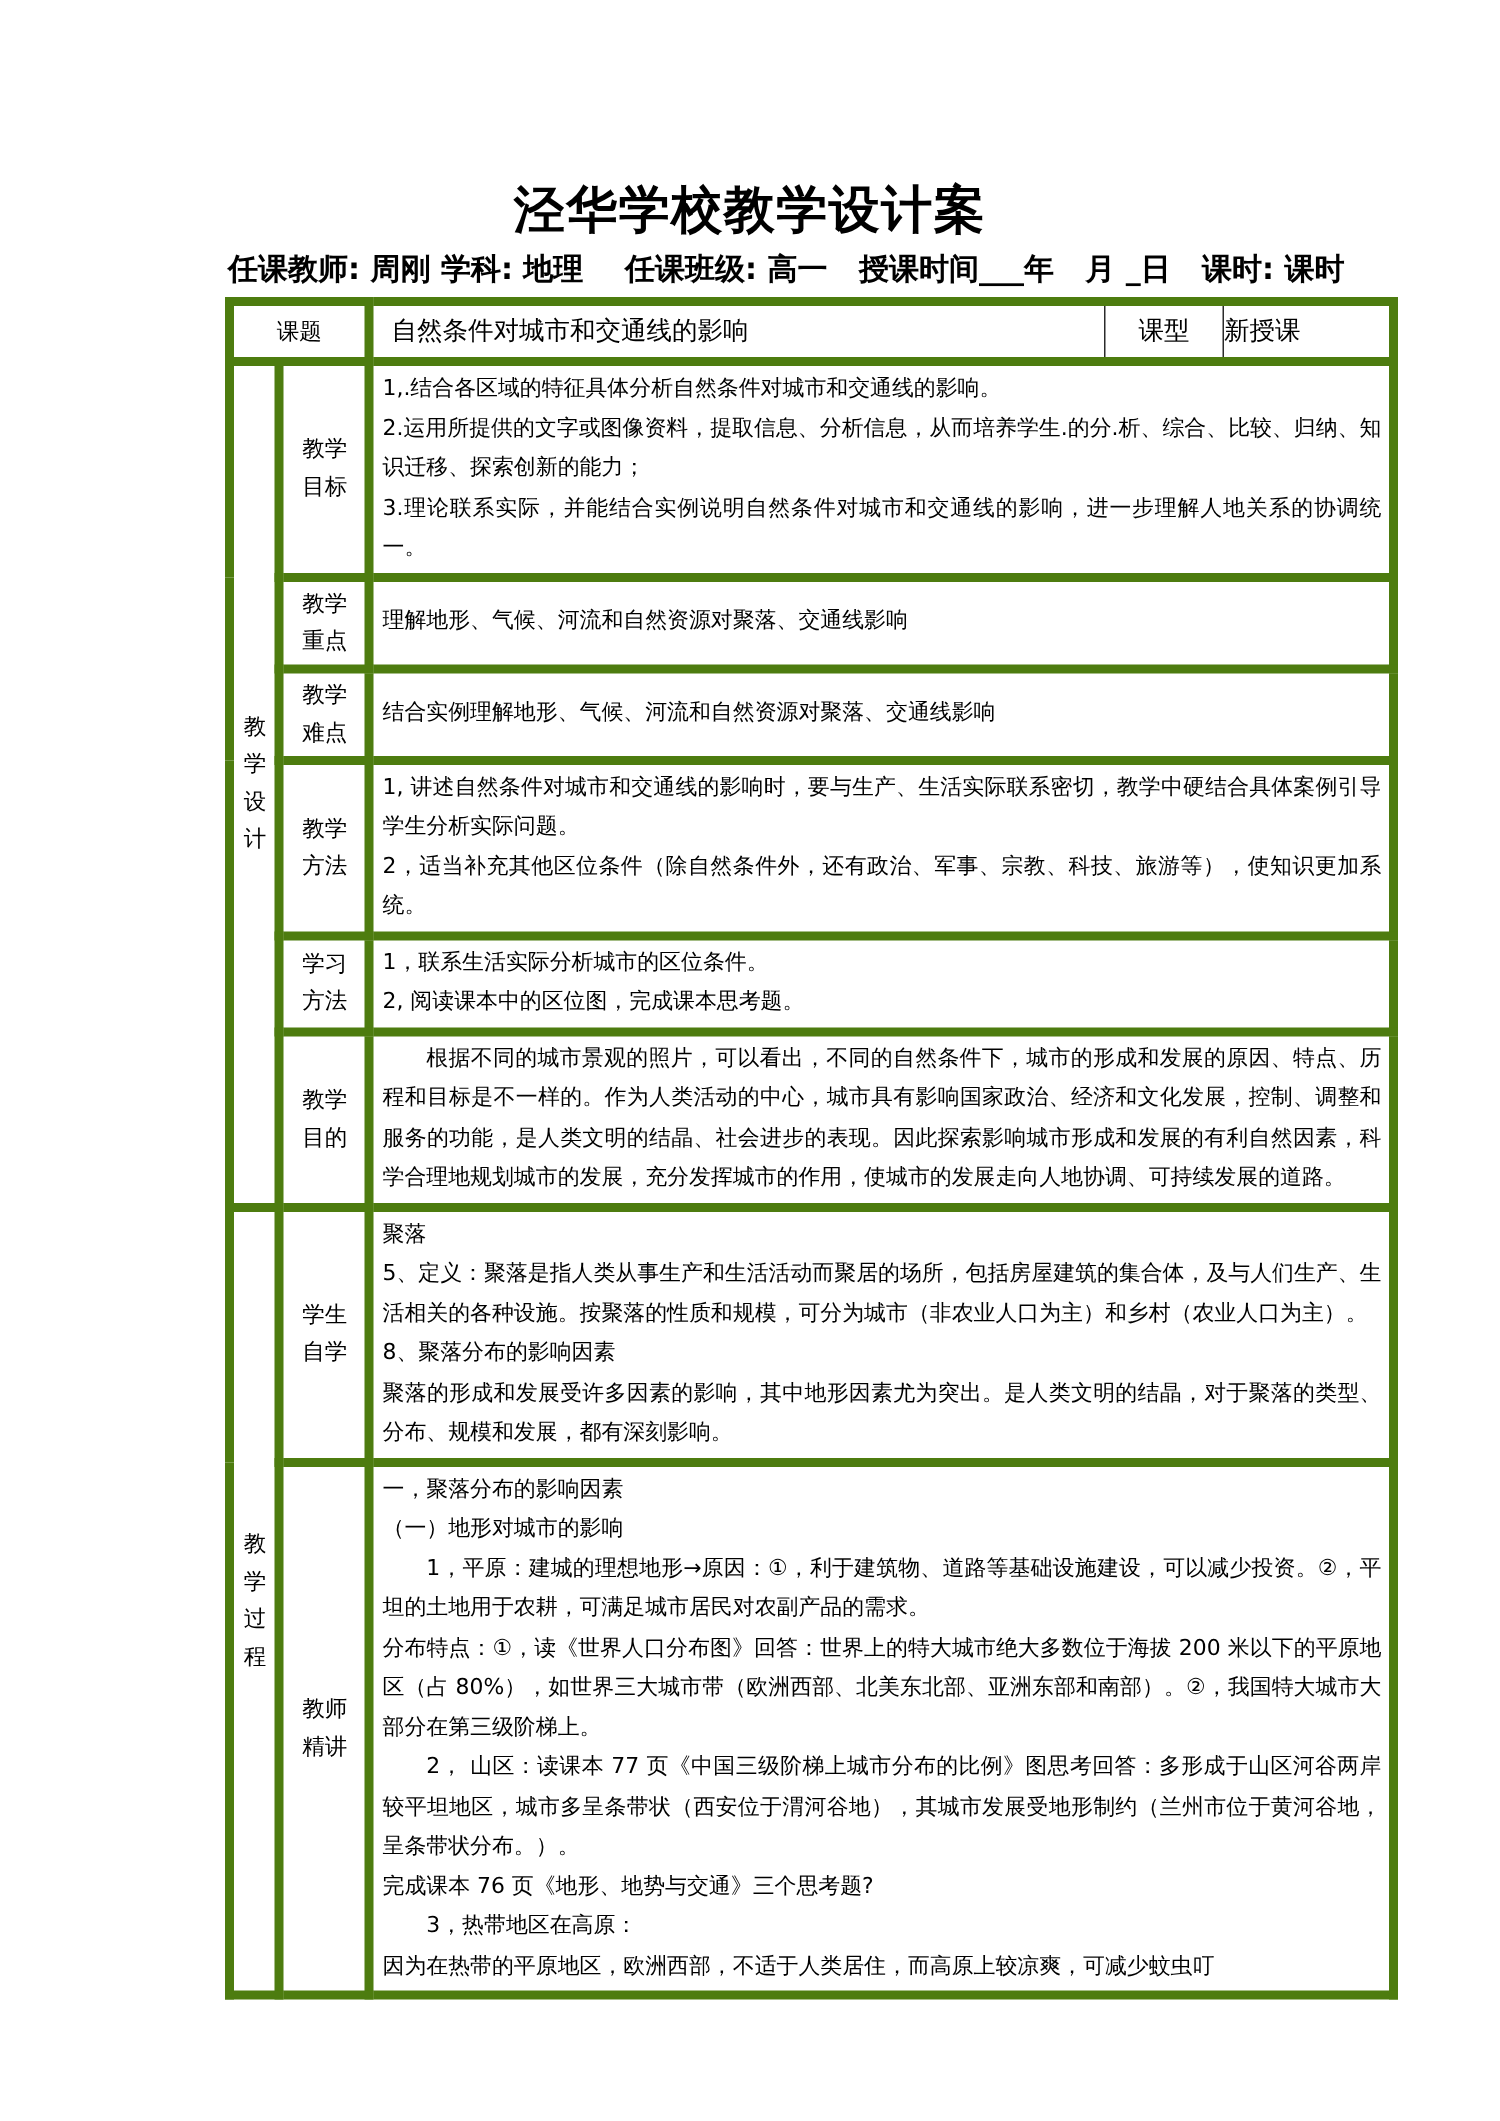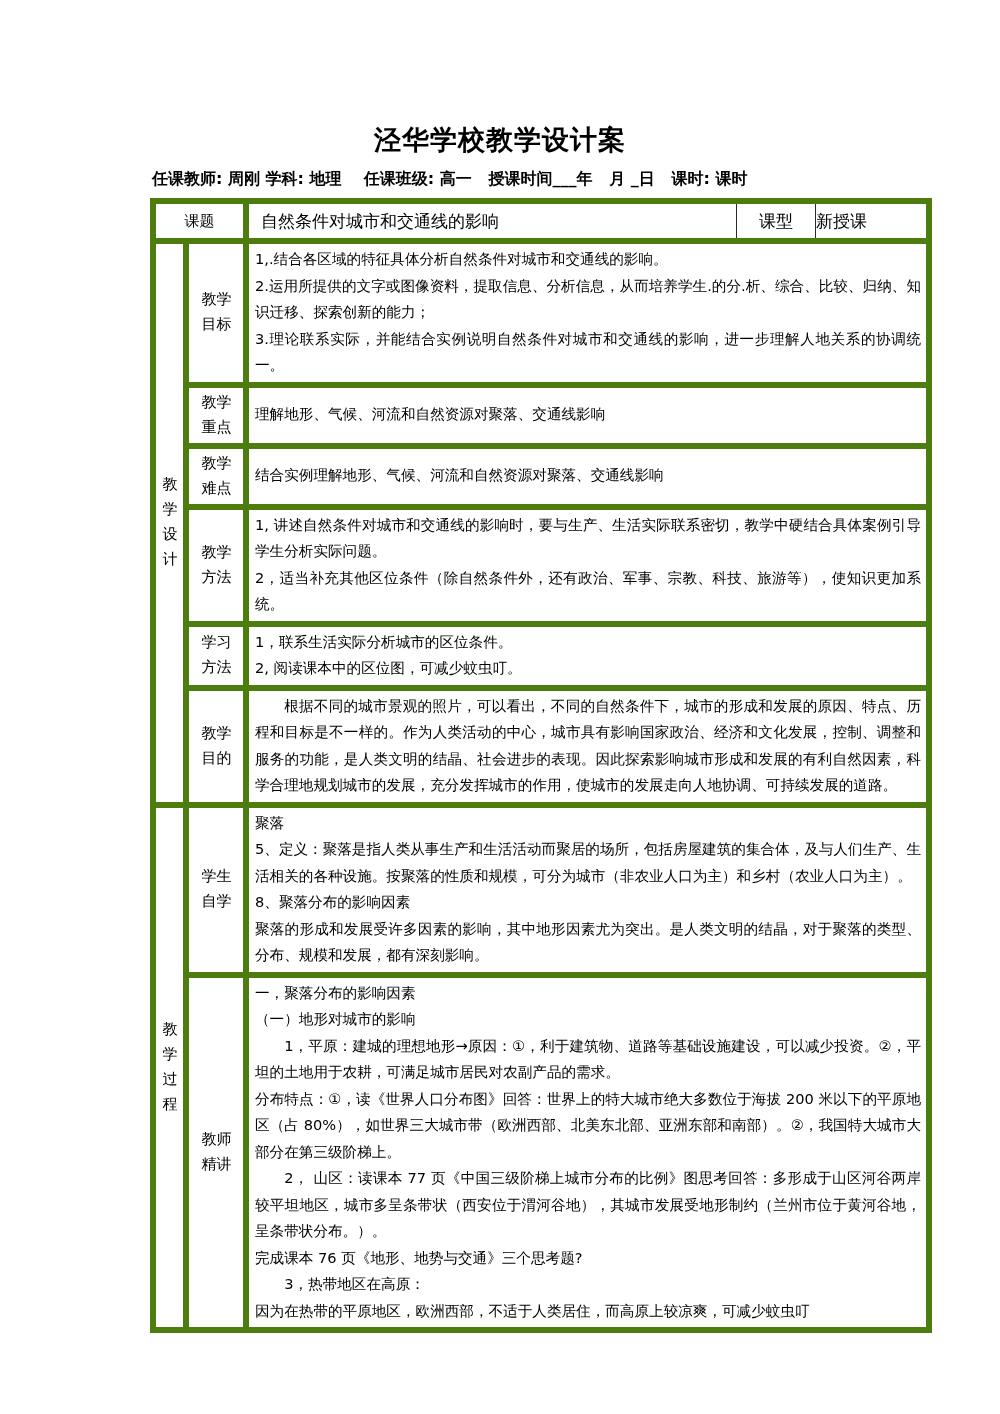--- a/index.html
+++ b/index.html
@@ -21,34 +21,34 @@
     box-sizing: border-box;
   }
 
   
   .doc-title {
     position: absolute;
     top: 118px;
     left: 0;
     width: 1000px;
     text-align: center;
-    font-size: 27px;
+    font-size: 34px;
     font-weight: bold;
     letter-spacing: 1px;
     line-height: 44px;
     font-family: "DejaVu Sans", "Liberation Sans", sans-serif;
   }
 
   
   .meta-line {
     position: absolute;
     top: 169px;
     left: 152px;
     width: 780px;
-    font-size: 16px;
+    font-size: 20px;
     font-weight: bold;
     line-height: 20px;
     white-space: pre;
   }
 
   
   .tbl {
     position: absolute;
     top: 198px;
     left: 150px;
@@ -192,21 +192,21 @@
         </td>
       </tr>
 
       <tr>
         <td class="mlabel">
           <span>学习</span>
           <span>方法</span>
         </td>
         <td class="cell-body">
           <p>1，联系生活实际分析城市的区位条件。</p>
-          <p>2, 阅读课本中的区位图，可减少蚊虫叮。</p>
+          <p>2, 阅读课本中的区位图，完成课本思考题。</p>
         </td>
       </tr>
 
       <tr>
         <td class="mlabel">
           <span>教学</span>
           <span>目的</span>
         </td>
         <td class="cell-body">
           <p class="indent">根据不同的城市景观的照片，可以看出，不同的自然条件下，城市的形成和发展的原因、特点、历程和目标是不一样的。作为人类活动的中心，城市具有影响国家政治、经济和文化发展，控制、调整和服务的功能，是人类文明的结晶、社会进步的表现。因此探索影响城市形成和发展的有利自然因素，科学合理地规划城市的发展，充分发挥城市的作用，使城市的发展走向人地协调、可持续发展的道路。</p>

